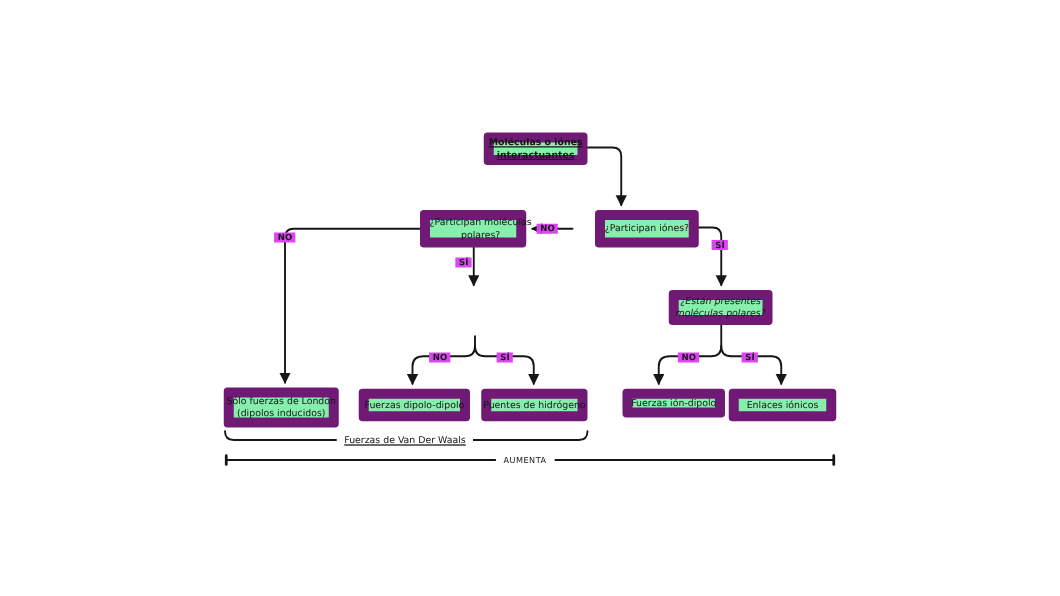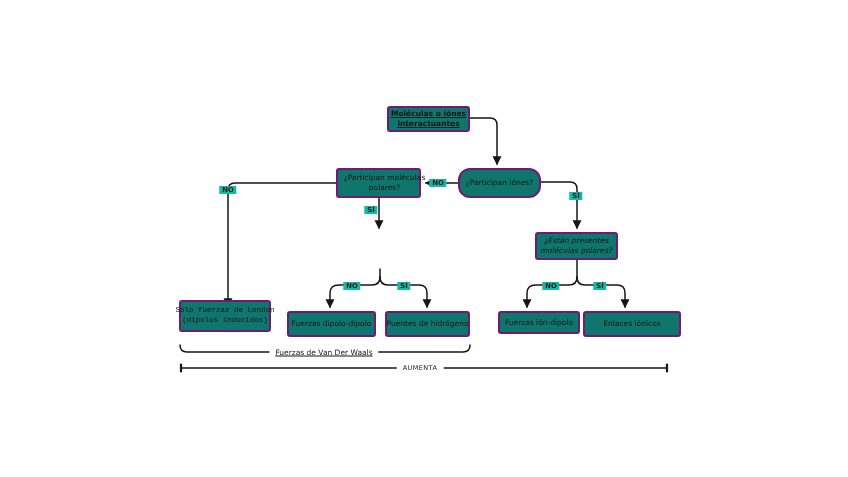--- a/index.html
+++ b/index.html
@@ -8,37 +8,37 @@
     width:848px;height:477px;
     background:#ffffff;
     font-family:"DejaVu Sans",sans-serif;
     color:#111;
     overflow:hidden;
   }
   svg.wires{position:absolute;left:0;top:0;}
   .box{
     position:absolute;
     box-sizing:border-box;
-    border:2px solid #701a75;
+    border:8px solid #701a75;
     border-radius:3px;
-    background:#0f766e;
+    background:#86efac;
     display:flex;
     align-items:center;
     justify-content:center;
     text-align:center;
     white-space:pre;
     font-size:7.5px;
     line-height:1.3;
     color:#161616;
   }
   .box.root{font-weight:bold;text-decoration:underline;}
   .edge-label{
     position:absolute;
     transform:translate(-50%,-50%);
-    background:#14b8a6;
+    background:#d946ef;
     padding:0 3px;
     font-size:6.8px;
     font-weight:bold;
     color:#161616;
     white-space:nowrap;
   }
   .annot{
     position:absolute;
     transform:translate(-50%,-50%);
     background:#fff;
@@ -87,36 +87,36 @@
       <path d="M667,364.5 L667,371.5" stroke-width="2.2"></path>
     </g>
   </svg>
 
   <div class="box root" style="left:387px;top:106px;width:83px;height:26px;">Moléculas o iónes
 interactuantes</div>
 
   <div class="box" style="left:336px;top:168px;width:85px;height:30px;padding-left:12px;">¿Participan moléculas
 polares?</div>
 
-  <div class="box" style="left:458px;top:168px;width:83px;height:30px;border-radius:12px;">¿Participan iónes?</div>
+  <div class="box" style="left:476px;top:168px;width:83px;height:30px;">¿Participan iónes?</div>
 
 
   <div class="box" style="left:535px;top:232px;width:83px;height:28px;font-style:italic;">¿Están presentes
 moléculas polares?</div>
 
-  <div class="box" style="left:179px;top:300px;width:92px;height:32px;font-family:Liberation Mono, monospace;">Sólo fuerzas de London
+  <div class="box" style="left:179px;top:310px;width:92px;height:32px;">Sólo fuerzas de London
 (dipolos inducidos)</div>
 
   <div class="box" style="left:287px;top:311px;width:89px;height:26px;">Fuerzas dipolo-dipolo</div>
 
   <div class="box" style="left:385px;top:311px;width:85px;height:26px;">Puentes de hidrógeno</div>
 
   <div class="box" style="left:498px;top:311px;width:82px;height:23px;">Fuerzas ión-dipolo</div>
 
-  <div class="box" style="left:583px;top:311px;width:98px;height:26px;">Enlaces iónicos</div>
+  <div class="box" style="left:583px;top:311px;width:86px;height:26px;">Enlaces iónicos</div>
 
   <div class="edge-label" style="left:438px;top:183px;">NO</div>
 
   <div class="edge-label" style="left:228px;top:190px;">NO</div>
 
   <div class="edge-label" style="left:371px;top:210px;">SÍ</div>
 
   <div class="edge-label" style="left:576px;top:196px;">SÍ</div>
 
   <div class="edge-label" style="left:352px;top:286px;">NO</div>

